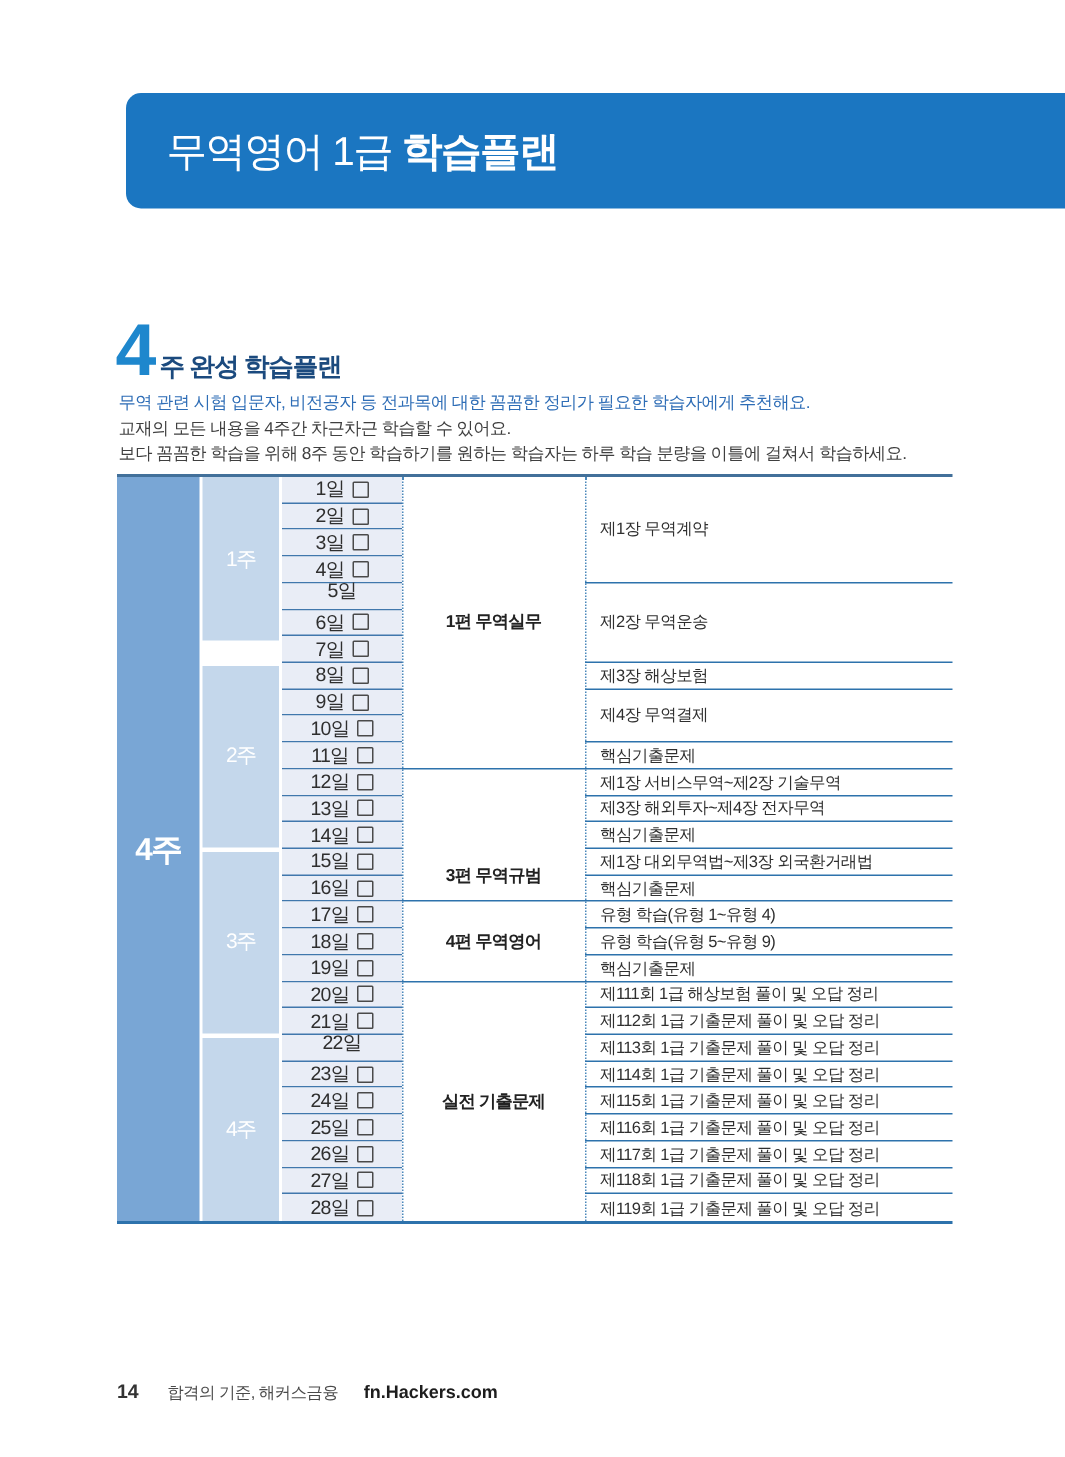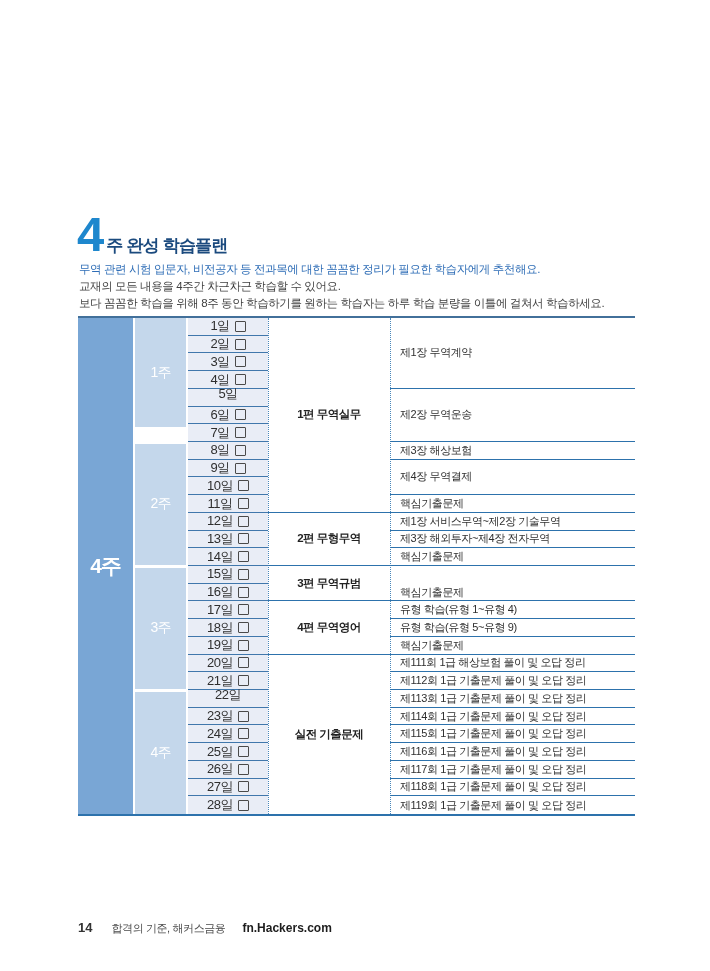--- a/index.html
+++ b/index.html
@@ -51,20 +51,23 @@
   .footer{position:absolute;left:78px;top:920px;display:flex;align-items:baseline;}
   .footer .num{font-size:13px;font-weight:bold;color:#333;}
   .footer .tagline{font-size:11px;color:#4a4a4a;margin-left:19px;letter-spacing:-0.4px;}
   .footer .site{font-size:12px;font-weight:bold;color:#1d1d1d;margin-left:17px;}
 </style>
 </head>
 <body>
 
 <div class="page">
 
+  <div class="header-band">
+    <div class="t"><span>무역영어 1급 </span><span class="bold">학습플랜</span></div>
+  </div>
 
   <div class="section-heading">
     <span class="big-num">4</span>
     <span class="heading-rest">주 완성 학습플랜</span>
   </div>
 
   <div class="intro">
     <div class="l0">무역 관련 시험 입문자, 비전공자 등 전과목에 대한 꼼꼼한 정리가 필요한 학습자에게 추천해요.</div>
     <div class="l1">교재의 모든 내용을 4주간 차근차근 학습할 수 있어요.</div>
     <div class="l2">보다 꼼꼼한 학습을 위해 8주 동안 학습하기를 원하는 학습자는 하루 학습 분량을 이틀에 걸쳐서 학습하세요.</div>
@@ -184,32 +187,32 @@
         <span>27일</span>
         <span class="checkbox"></span>
       </div>
       <div class="day-cell" style="top: 478.286px; height: 17.7143px; border-bottom: none;">
         <span>28일</span>
         <span class="checkbox"></span>
       </div>
       <div class="vline" style="left: 190px;"></div>
       <div class="vline" style="left: 312px;"></div>
       <div class="part-cell" style="top: 0px; height: 194.857px; border-bottom: 1.5px solid rgb(45, 114, 172);">1편 무역실무</div>
-      <div class="part-cell" style="top: 194.857px; height: 53.1429px; border-bottom: 1.5px solid rgb(45, 114, 172);">2편 무형무역</div>
       <div class="part-cell" style="top: 248px; height: 35.4286px; border-bottom: 1.5px solid rgb(45, 114, 172);">3편 무역규범</div>
       <div class="part-cell" style="top: 283.429px; height: 53.1429px; border-bottom: 1.5px solid rgb(45, 114, 172);">4편 무역영어</div>
       <div class="part-cell" style="top: 336.571px; height: 159.429px;">실전 기출문제</div>
       <div class="topic-cell" style="top: 0px; height: 70.8571px; border-bottom: 1.5px solid rgb(45, 114, 172);">제1장 무역계약</div>
       <div class="topic-cell" style="top: 70.8571px; height: 53.1429px; border-bottom: 1.5px solid rgb(45, 114, 172);">제2장 무역운송</div>
       <div class="topic-cell" style="top: 124px; height: 17.7143px; border-bottom: 1.5px solid rgb(45, 114, 172);">제3장 해상보험</div>
       <div class="topic-cell" style="top: 141.714px; height: 35.4286px; border-bottom: 1.5px solid rgb(45, 114, 172);">제4장 무역결제</div>
       <div class="topic-cell" style="top: 177.143px; height: 17.7143px; border-bottom: 1.5px solid rgb(45, 114, 172);">핵심기출문제</div>
       <div class="topic-cell" style="top: 194.857px; height: 17.7143px; border-bottom: 1.5px solid rgb(45, 114, 172);">제1장 서비스무역~제2장 기술무역</div>
       <div class="topic-cell" style="top: 212.571px; height: 17.7143px; border-bottom: 1.5px solid rgb(45, 114, 172);">제3장 해외투자~제4장 전자무역</div>
       <div class="topic-cell" style="top: 230.286px; height: 17.7143px; border-bottom: 1.5px solid rgb(45, 114, 172);">핵심기출문제</div>
+      <div class="topic-cell" style="top: 248px; height: 17.7143px; border-bottom: 1.5px solid rgb(45, 114, 172);">제1장 대외무역법~제3장 외국환거래법</div>
       <div class="topic-cell" style="top: 265.714px; height: 17.7143px; border-bottom: 1.5px solid rgb(45, 114, 172);">핵심기출문제</div>
       <div class="topic-cell" style="top: 283.429px; height: 17.7143px; border-bottom: 1.5px solid rgb(45, 114, 172);">유형 학습(유형 1~유형 4)</div>
       <div class="topic-cell" style="top: 301.143px; height: 17.7143px; border-bottom: 1.5px solid rgb(45, 114, 172);">유형 학습(유형 5~유형 9)</div>
       <div class="topic-cell" style="top: 318.857px; height: 17.7143px; border-bottom: 1.5px solid rgb(45, 114, 172);">핵심기출문제</div>
       <div class="topic-cell" style="top: 336.571px; height: 17.7143px; border-bottom: 1.5px solid rgb(45, 114, 172);">제111회 1급 해상보험 풀이 및 오답 정리</div>
       <div class="topic-cell" style="top: 354.286px; height: 17.7143px; border-bottom: 1.5px solid rgb(45, 114, 172);">제112회 1급 기출문제 풀이 및 오답 정리</div>
       <div class="topic-cell" style="top: 372px; height: 17.7143px; border-bottom: 1.5px solid rgb(45, 114, 172);">제113회 1급 기출문제 풀이 및 오답 정리</div>
       <div class="topic-cell" style="top: 389.714px; height: 17.7143px; border-bottom: 1.5px solid rgb(45, 114, 172);">제114회 1급 기출문제 풀이 및 오답 정리</div>
       <div class="topic-cell" style="top: 407.429px; height: 17.7143px; border-bottom: 1.5px solid rgb(45, 114, 172);">제115회 1급 기출문제 풀이 및 오답 정리</div>
       <div class="topic-cell" style="top: 425.143px; height: 17.7143px; border-bottom: 1.5px solid rgb(45, 114, 172); text-align: right;">제116회 1급 기출문제 풀이 및 오답 정리</div>

